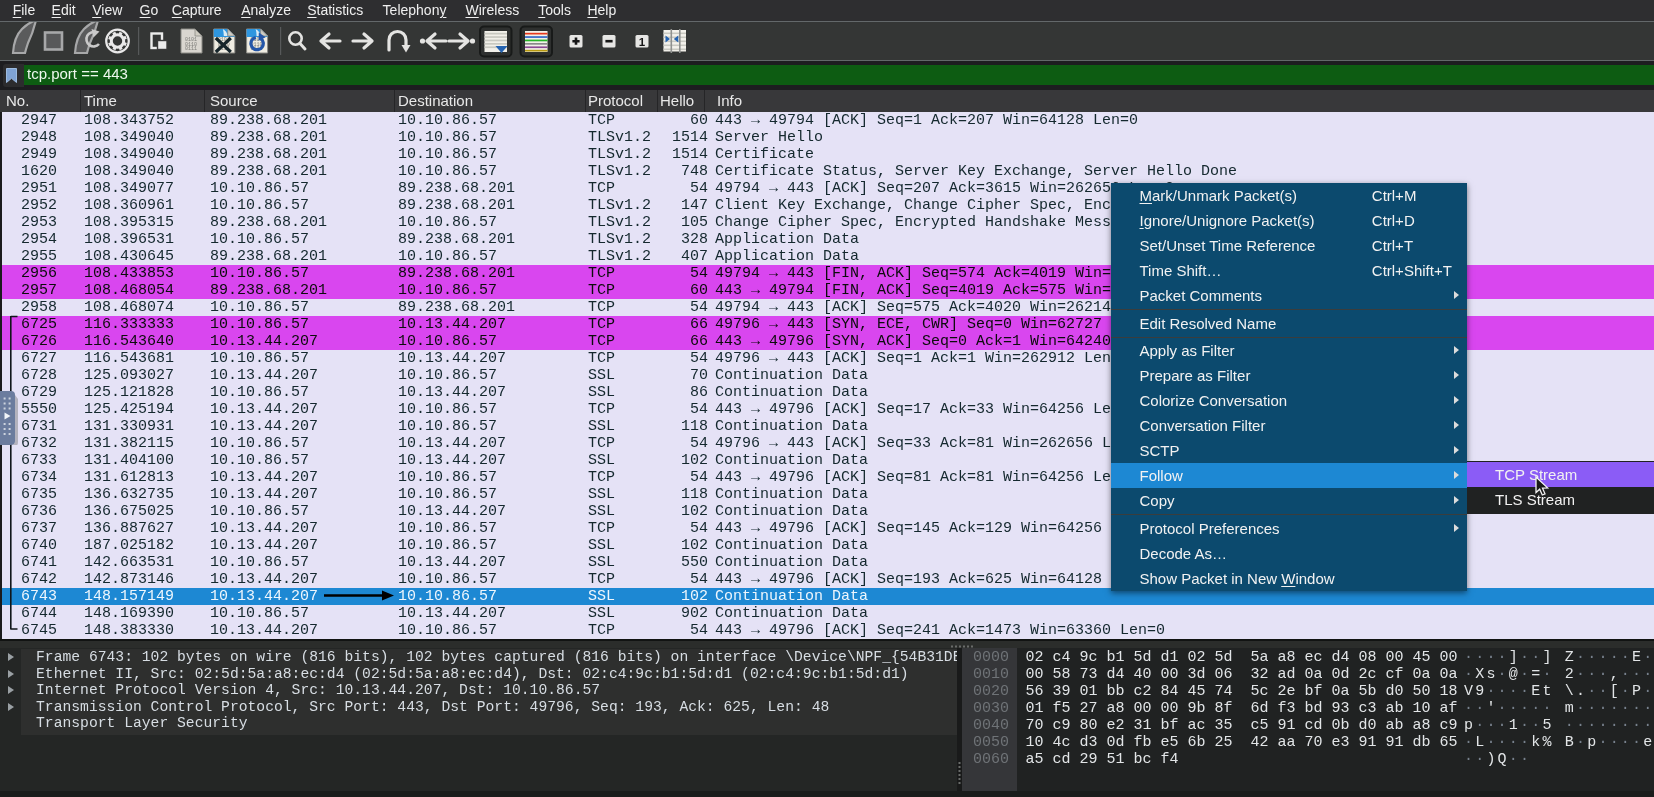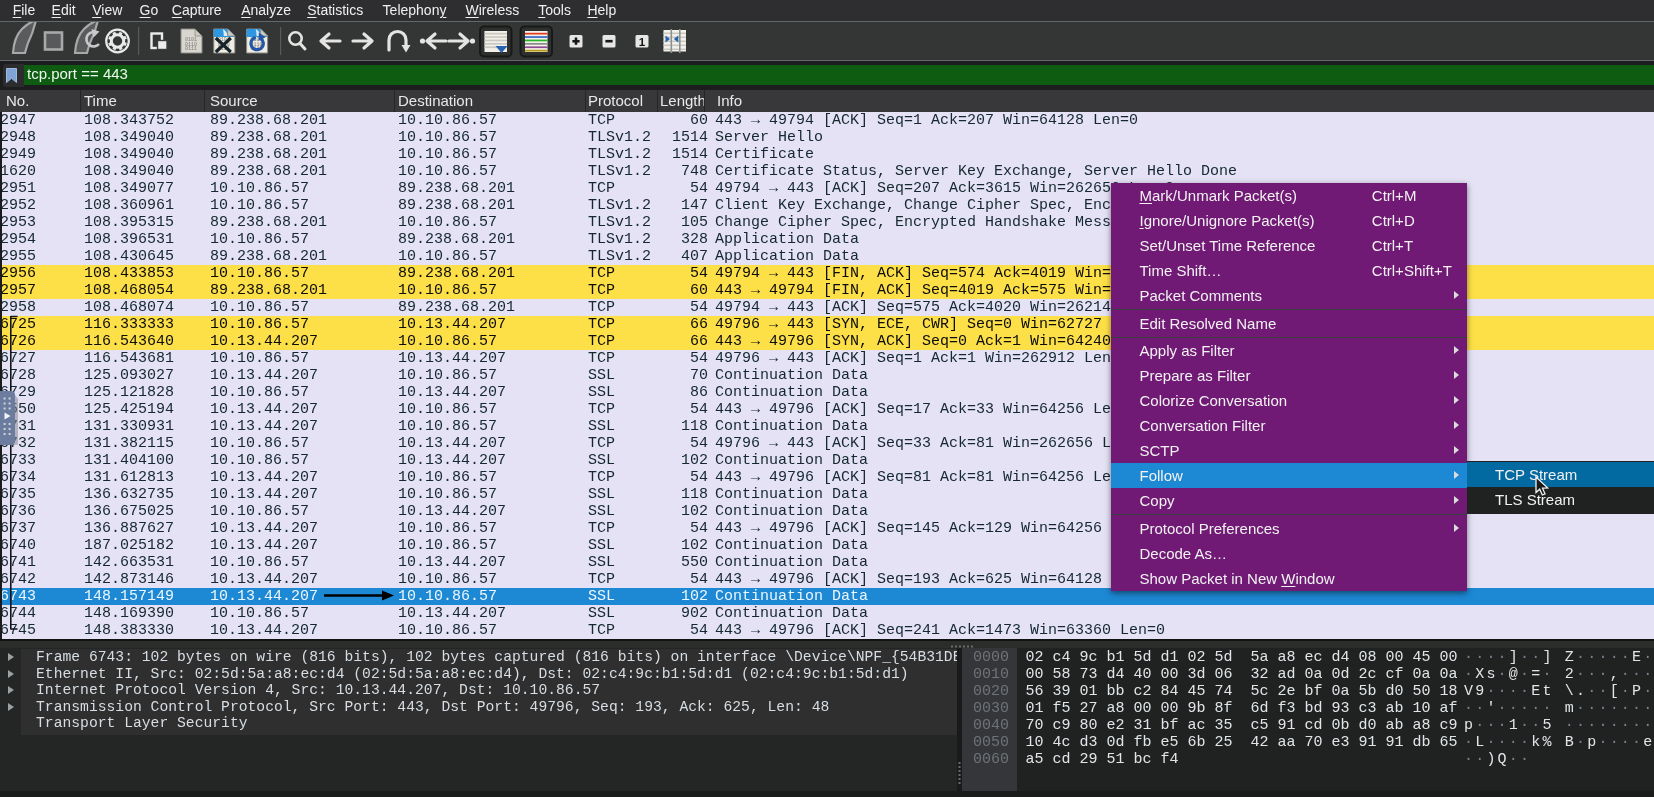--- a/index.html
+++ b/index.html
@@ -10,52 +10,52 @@
 #tbline2{left:0;top:60px;width:1654px;height:1px;background:#63686a}
 #filterwrap{left:0;top:61px;width:1654px;height:29px;background:#1d1d20}
 #bookbtn{position:absolute;left:3px;top:3px;width:21px;height:23px;background:#2c2c2e;border-radius:3px 0 0 3px}
 #filterfield{position:absolute;left:24px;top:4px;width:1630px;height:20px;background:#0d5c12}
 #filtertext{position:absolute;left:27px;top:3.5px;font-size:15px;color:#eef7ee;white-space:pre}
 #header{left:0;top:90px;width:1654px;height:21.5px;background:#38383a}
 #header span{position:absolute;top:2px;font-size:15px;color:#e8e8e8;white-space:pre}
 #header i{position:absolute;top:0;width:1px;height:21.5px;background:#252527;font-style:normal}
 #plist{left:0;top:111.5px;width:1654px;height:527px;background:#e5e2f6;overflow:hidden}
 .prow{position:absolute;left:0;width:1654px;height:17px;background:#e5e2f6;color:#14282e;font-family:"Liberation Mono",monospace;font-size:15px;line-height:17px;white-space:pre}
-.prow.g{background:#fde047;color:#0c0c0c}
+.prow.g{background:#d946ef;color:#0c0c0c}
 .prow.s{background:#1d88d3;color:#eef6fd}
 .prow span{position:absolute;top:0}
-.c-no{left:0;width:78px;text-align:left}
+.c-no{left:0;width:78px;text-align:center}
 .c-t{left:84px}.c-s{left:210px}.c-d{left:398px}.c-p{left:588px}
 .c-l{left:560px;width:148px;text-align:right}
 .c-i{left:715px}
 #plborder{left:0;top:111.5px;width:2px;height:527px;background:#1b1b1d}
 #splith{left:0;top:638.5px;width:1654px;height:9px;background:#111312}
 #splith .bar{position:absolute;left:0;top:2px;width:1654px;height:7px;background:#2b2d2b}
 #dpane{left:0;top:647.5px;width:956.5px;height:149.5px;background:#242625;overflow:hidden}
 #dpane .blk{position:absolute;left:21px;top:1.4px;width:935.5px;height:85.8px;background:#2e2f2e}
 .dline{position:absolute;left:36px;font-family:"Liberation Mono",monospace;font-size:14.7px;color:#d7dde3;white-space:pre;line-height:16.6px}
 .dtri{position:absolute;left:8px;width:0;height:0;border-left:6px solid #9aa0a4;border-top:4.5px solid transparent;border-bottom:4.5px solid transparent}
 #vsplit{left:956.5px;top:647.5px;width:5px;height:149.5px;background:#191a1a}
 #hpane{left:961.5px;top:647.5px;width:692.5px;height:149.5px;background:#202222;overflow:hidden}
 #hgutter{position:absolute;left:0;top:0;width:55px;height:149.5px;background:#353639}
 .hoff{position:absolute;left:11.5px;font-family:Liberation Mono, monospace;font-size:15px;color:#6f7377;white-space:pre;line-height:17px}
 .hhex{position:absolute;left:64px;font-family:"Liberation Mono",monospace;font-size:15px;color:#e2e5e7;white-space:pre;line-height:17px}
 .hasc{position:absolute;left:502.5px;font-family:"Liberation Mono",monospace;font-size:15px;color:#e2e5e7;white-space:pre;line-height:17px;letter-spacing:2.2px}
 .hasc b{font-weight:normal;color:#78818d}
 #botstrip{left:0;top:791px;width:1654px;height:6px;background:#1a1c1b}
-#ctxmenu{left:1111px;top:183px;width:356px;height:407.5px;background:#701a75;box-shadow:0 2px 6px rgba(0,0,0,.5)}
+#ctxmenu{left:1111px;top:183px;width:356px;height:407.5px;background:#0c4a6e;box-shadow:0 2px 6px rgba(0,0,0,.5)}
 .mi{position:relative;height:25px;line-height:25px;padding-left:28.5px;font-size:15px;color:#f2f2f2;white-space:pre}
 .mi .sc{position:absolute;left:260.8px;top:0}
 .mi .ar{position:absolute;left:343px;top:8px;width:0;height:0;border-left:5px solid #dcdcdc;border-top:4.5px solid transparent;border-bottom:4.5px solid transparent}
 .mi.hl{background:#1d88d3}
 .msep{height:2.5px;position:relative}
 .msep div{position:absolute;left:0;top:1px;width:356px;height:1px;background:#3a3d3d}
 #submenu{left:1467px;top:461px;width:187px;height:52.5px;background:#202222}
 .smi{position:relative;height:25px;line-height:25px;padding-left:28px;font-size:15px;color:#f2f2f2;white-space:pre}
-.smi.hl{background:#0369a1}
+.smi.hl{background:#8b5cf6}
 u{text-decoration:underline;text-underline-offset:2px}
 </style></head><body>
 <div class="abs" id="menubar">
     <span style="left:12.7px"><u>F</u>ile</span>
     <span style="left:51.6px"><u>E</u>dit</span>
     <span style="left:92.2px"><u>V</u>iew</span>
     <span style="left:139.6px"><u>G</u>o</span>
     <span style="left:171.8px"><u>C</u>apture</span>
     <span style="left:241.2px"><u>A</u>nalyze</span>
     <span style="left:307.2px"><u>S</u>tatistics</span>
@@ -176,21 +176,21 @@
   </div>
 <svg class="abs" style="left:6px;top:68px" width="11" height="15" viewBox="0 0 11 15">
     <path d="M0.5,0.5 h10 v14 l-5,-4.2 l-5,4.2 Z" fill="#7fa3d4" stroke="#9dbbdf" stroke-width="1"></path>
   </svg>
 <div class="abs" id="header">
     <span style="left:6px">No.</span>
     <span style="left:84px">Time</span>
     <span style="left:210px">Source</span>
     <span style="left:398px">Destination</span>
     <span style="left:588px">Protocol</span>
-    <span style="left:660px">Length</span>
+    <span style="left:660px">Hello</span>
     <span style="left:717px">Info</span>
     <i style="left:79.5px"></i>
     <i style="left:204px"></i>
     <i style="left:394px"></i>
     <i style="left:585px"></i>
     <i style="left:657px"></i>
     <i style="left:704px"></i>
   </div>
 <div class="abs" id="plist">
     <div class="prow" style="top:0px"><span class="c-no">2947</span><span class="c-t">108.343752</span><span class="c-s">89.238.68.201</span><span class="c-d">10.10.86.57</span><span class="c-p">TCP</span><span class="c-l">60</span><span class="c-i">443 → 49794 [ACK] Seq=1 Ack=207 Win=64128 Len=0</span></div>

